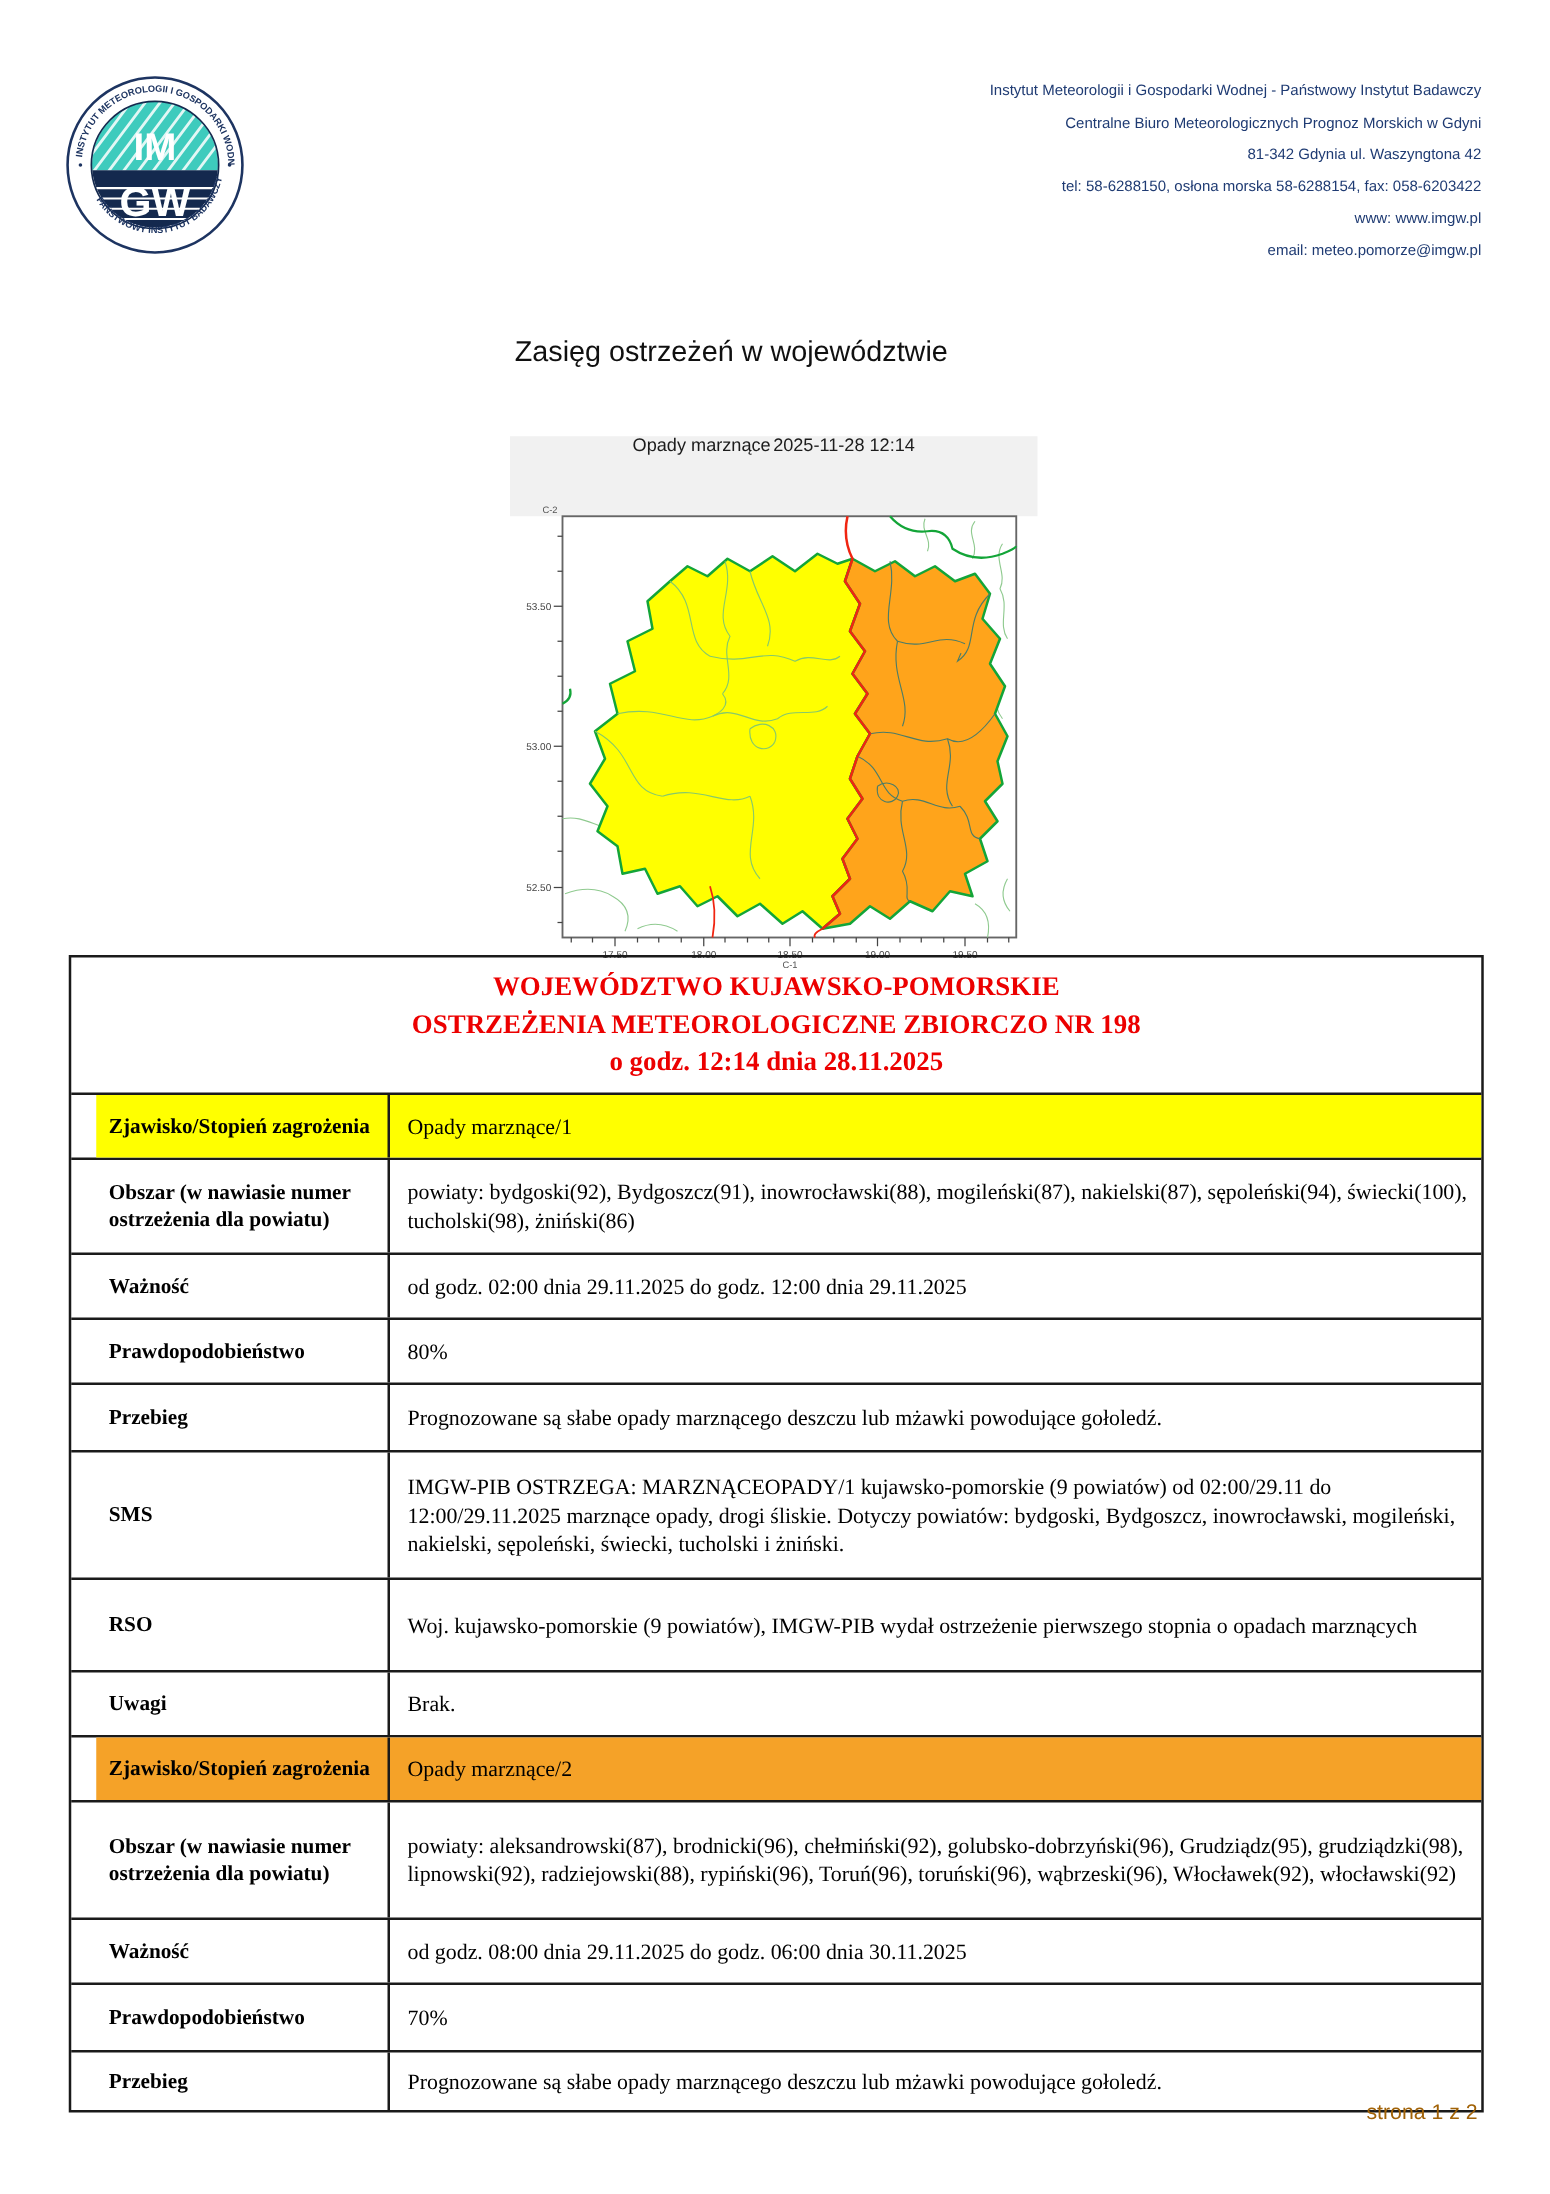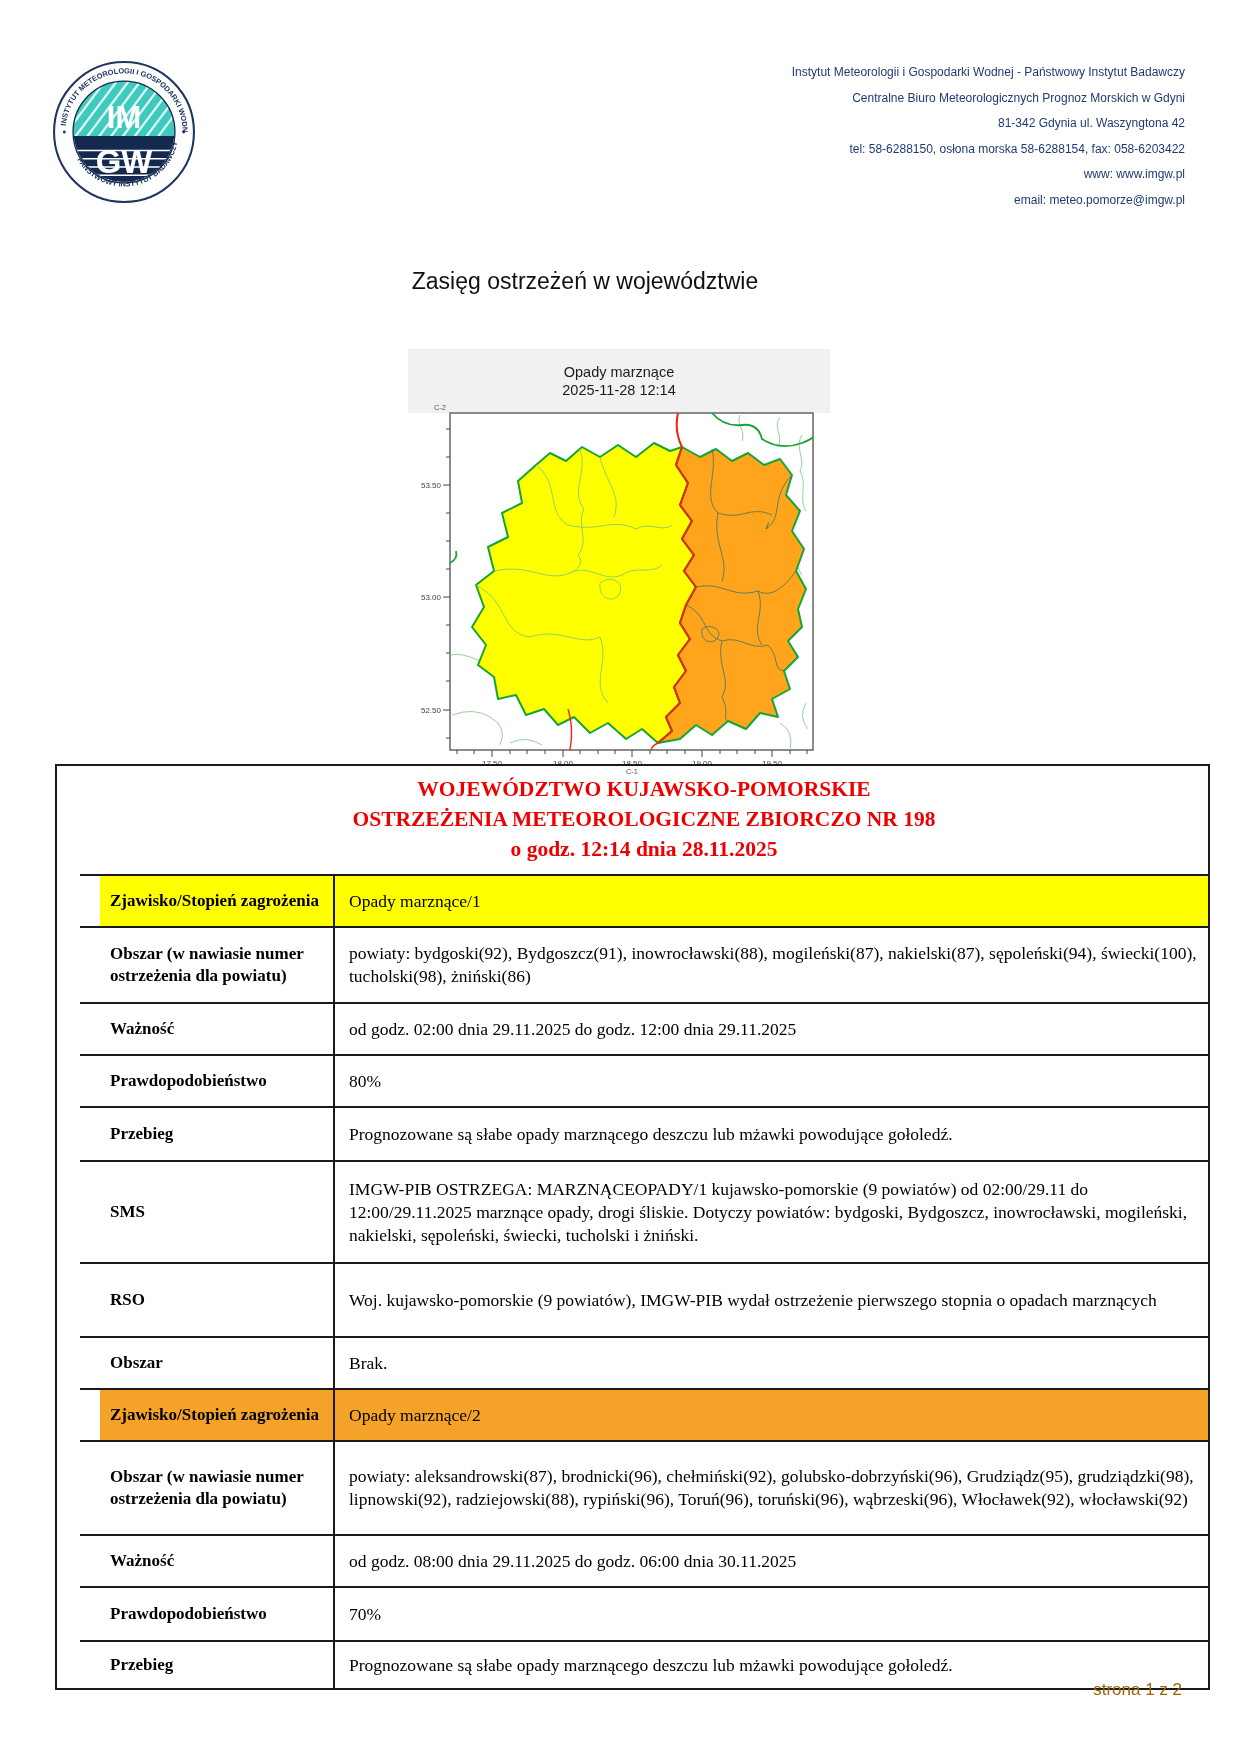--- a/index.html
+++ b/index.html
@@ -9,26 +9,26 @@
   .logo{position:absolute;left:52px;top:60px;width:144px;height:144px;}
   .org-block{position:absolute;top:60px;right:55px;text-align:right;color:#1f3b73;
              font-size:12px;line-height:25.5px;}
   .org-block .bold{font-weight:normal;}
 
   
   .map-heading{position:absolute;top:268px;left:0;width:1170px;text-align:center;
                font-size:23px;color:#101010;}
   .map-titlebox{position:absolute;left:408px;top:349px;width:422px;height:64px;
                 background:#f1f1f1;text-align:center;font-size:14.5px;color:#1c1c1c;
-                display:flex;flex-direction:column;justify-content:center;gap:2px;}
+                display:flex;flex-direction:row;justify-content:center;gap:2px;}
   .map-svg{position:absolute;left:400px;top:400px;}
 
   
   .wtable{position:absolute;left:55px;top:764px;width:1128px;border:2px solid #1a1a1a;
-          font-family:"Liberation Serif",serif;padding-left:23px;}
+          font-family:"Liberation Serif",serif;}
   .wt-title{padding:8px 10px 10px 10px;text-align:center;color:#ec0000;font-weight:bold;
             font-size:21.5px;line-height:30px;}
   .wt-row{display:grid;grid-template-columns:255px 1fr;border-top:2px solid #1a1a1a;}
   .wt-label{border-right:2px solid #1a1a1a;padding:6px 8px 6px 10px;font-weight:bold;
             font-size:17px;line-height:22px;display:flex;align-items:center;margin-left:20px;}
   .wt-value{padding:6px 10px 6px 14px;font-size:17.5px;line-height:23px;
             display:flex;align-items:center;}
   .rows .wt-row:nth-child(1){min-height:50px;}
   .rows .wt-row:nth-child(2){min-height:74px;}
   .rows .wt-row:nth-child(3){min-height:50px;}
@@ -264,21 +264,21 @@
     </div>
     <div class="wt-row">
       <div class="wt-label">SMS</div>
       <div class="wt-value">IMGW-PIB OSTRZEGA: MARZNĄCEOPADY/1 kujawsko-pomorskie (9 powiatów) od 02:00/29.11 do 12:00/29.11.2025 marznące opady, drogi śliskie.  Dotyczy powiatów: bydgoski, Bydgoszcz, inowrocławski, mogileński, nakielski, sępoleński, świecki,  tucholski i żniński.</div>
     </div>
     <div class="wt-row">
       <div class="wt-label">RSO</div>
       <div class="wt-value">Woj. kujawsko-pomorskie (9 powiatów), IMGW-PIB wydał ostrzeżenie pierwszego stopnia o opadach marznących</div>
     </div>
     <div class="wt-row">
-      <div class="wt-label">Obszar</div>
+      <div class="wt-label">Uwagi</div>
       <div class="wt-value">Brak.</div>
     </div>
     <div class="wt-row hl-orange">
       <div class="wt-label">Zjawisko/Stopień zagrożenia</div>
       <div class="wt-value">Opady marznące/2</div>
     </div>
     <div class="wt-row">
       <div class="wt-label">Obszar (w nawiasie numer ostrzeżenia dla powiatu)</div>
       <div class="wt-value">powiaty: aleksandrowski(87), brodnicki(96), chełmiński(92), golubsko-dobrzyński(96), Grudziądz(95), grudziądzki(98), lipnowski(92), radziejowski(88), rypiński(96), Toruń(96), toruński(96), wąbrzeski(96), Włocławek(92), włocławski(92)</div>
     </div>

